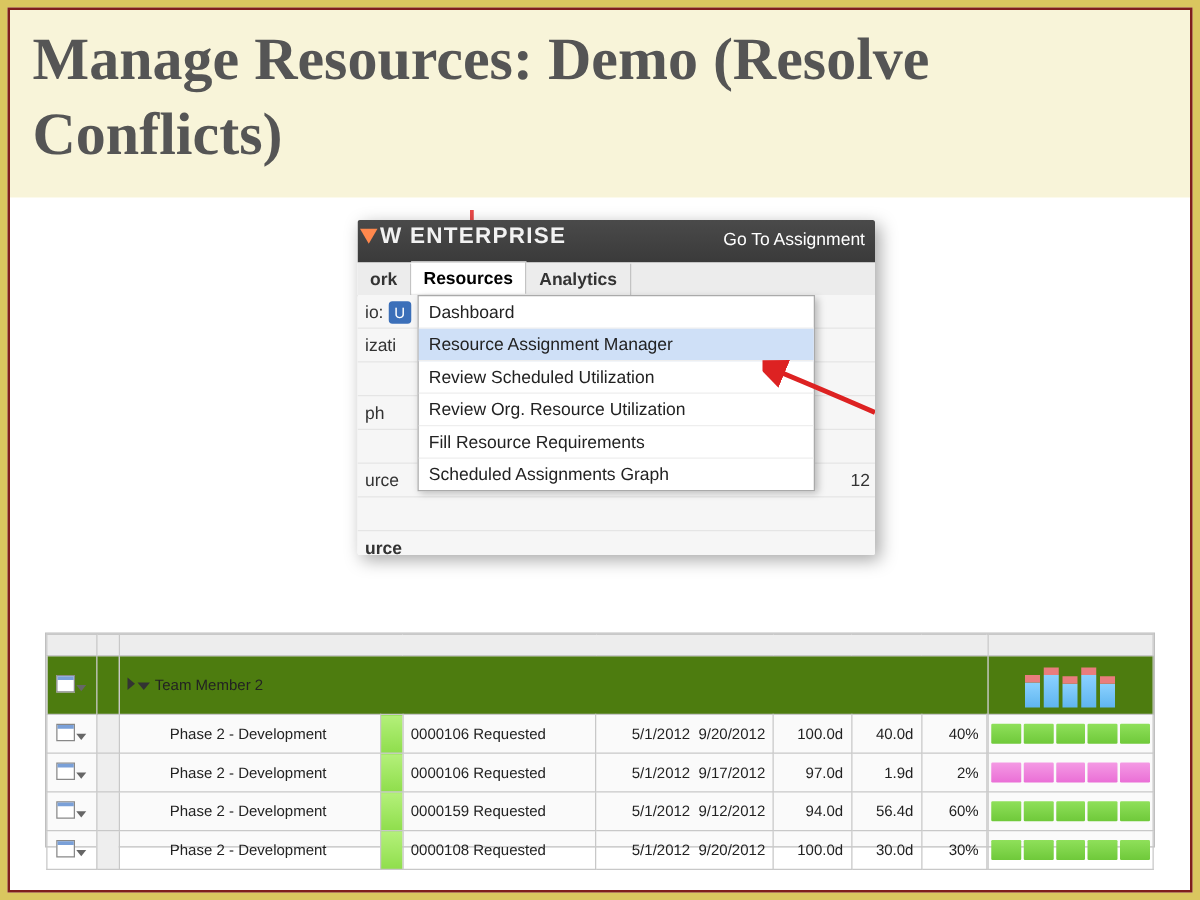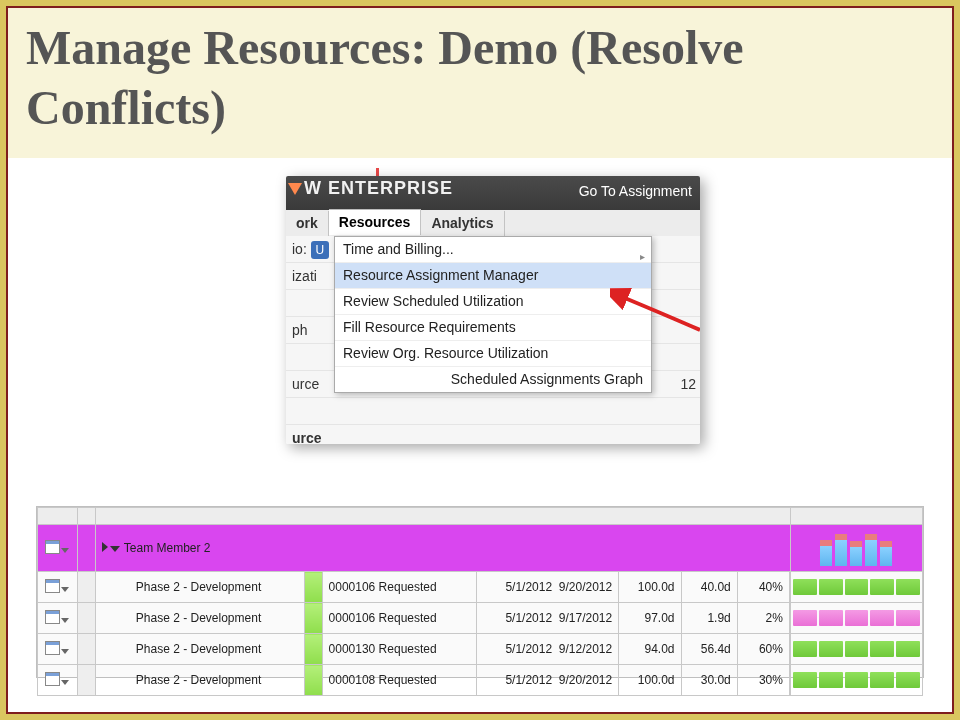--- a/index.html
+++ b/index.html
@@ -14,30 +14,30 @@
   .goto{position:absolute;right:8px;top:7px;font-size:14px;color:#fff;}
   .tabbar{height:26px;border-bottom:1px solid #bbb;background:#ececec;position:relative;font-size:14px;font-weight:bold;color:#333;}
   .tab{display:inline-block;height:25px;line-height:25px;padding:0 10px;border-right:1px solid #c3c3c3;}
   .tab.partial{border-left:none;text-align:right;}
   .tab.active{background:#fff;color:#000;border-top:1px solid #bbb;position:relative;top:-1px;}
   .underlay{position:absolute;left:0;top:60px;right:0;bottom:0;background:#f6f6f6;font-size:14px;color:#333;}
   .underlay .row{height:26px;line-height:26px;border-bottom:1px solid #e5e5e5;padding-left:6px;white-space:nowrap;}
   .underlay .badge{display:inline-block;background:#3b6fb9;color:#fff;width:18px;height:18px;line-height:18px;text-align:center;border-radius:3px;font-size:12px;margin-left:4px;}
   .dropdown{position:absolute;left:48px;top:60px;width:316px;background:#fff;border:1px solid #aaa;box-shadow:2px 2px 6px rgba(0,0,0,0.25);}
   .dropdown .item{height:25px;line-height:25px;padding:0 8px;font-size:14px;color:#222;border-bottom:1px solid #eee;white-space:nowrap;position:relative;}
-  .dropdown .item:last-child{border-bottom:none;text-align:right;}
+  .dropdown .item:last-child{border-bottom:none;}
   .dropdown .item.selected{background:#cfe0f7;}
   .sub-ind{position:absolute;right:6px;top:7px;font-size:10px;color:#888;}
   .red-arrow{position:absolute;pointer-events:none;}
   
   .grid{position:absolute;left:28px;right:28px;top:498px;height:170px;background:#fafafa;border:1px solid #bfbfbf;font-size:12px;color:#222;}
   .grid table{border-collapse:collapse;width:100%;height:100%;}
   .grid td{border:1px solid #c8c8c8;padding:0;vertical-align:middle;height:26px;}
   .grid tr.head td{background:#ededed;height:12px;}
-  .grid tr.team td{background:#d946ef;height:42px;}
+  .grid tr.team td{background:#4d7c0f;height:42px;}
   .cal{width:40px;text-align:center;}
   .cal-icon{display:inline-block;width:13px;height:12px;border:1px solid #888;background:#fff;position:relative;margin-right:1px;}
   .cal-icon::before{content:"";position:absolute;left:0;right:0;top:0;height:3px;background:#7aa0d8;}
   .dd{display:inline-block;border-left:4px solid transparent;border-right:4px solid transparent;border-top:5px solid #666;vertical-align:middle;}
   .sep{width:18px;background:#eee;}
   .greenmark{width:18px;background:linear-gradient(#b4f07a,#8fde4c);}
   .txtcell{padding-left:6px!important;white-space:nowrap;}
   .barcell{width:130px;padding:2px!important;}
   .bars{display:flex;gap:3px;align-items:flex-end;height:36px;justify-content:center;}
   .hbar{width:12px;background:linear-gradient(#8bd1ff,#5fb5ef);position:relative;}
@@ -78,25 +78,25 @@
       <div class="row"></div>
       <div class="row" style="display:flex;justify-content:space-between;padding-right:4px;">
           <span>urce</span>
           <span>12</span>
         </div>
       <div class="row"></div>
       <div class="row" style="font-weight:bold">urce</div>
     </div>
 
     <div class="dropdown">
-      <div class="item"><span>Time and Billing...</span><span class="sub-ind">▸</span></div>
+      <div class="item">Dashboard</div>
       <div class="item selected">Resource Assignment Manager</div>
       <div class="item">Review Scheduled Utilization</div>
+      <div class="item">Review Org. Resource Utilization</div>
       <div class="item">Fill Resource Requirements</div>
-      <div class="item">Review Org. Resource Utilization</div>
       <div class="item">Scheduled Assignments Graph</div>
     </div>
 
     <svg class="red-arrow" style="left:324px;top:104px;width:94px;height:54px;">
       <defs>
           <marker id="ah" markerWidth="8" markerHeight="8" refX="2" refY="3" orient="auto">
             <path d="M0,0 L0,6 L7,3 z" fill="#d22"></path>
           </marker>
         </defs>
       <path d="M90,50 Q58,36 10,16" stroke="#d22" stroke-width="4" fill="none" marker-end="url(#ah)"></path>
@@ -178,21 +178,21 @@
                 <span></span>
                 <span></span>
               </div>
             </td>
           </tr>
           <tr>
             <td class="cal"><span class="cal-icon"></span><span class="dd"></span></td>
             <td class="sep"></td>
             <td class="txtcell" style="width:170px;padding-left:40px!important;">Phase 2 - Development</td>
             <td class="greenmark"></td>
-            <td class="txtcell" style="width:150px">0000130 Requested</td>
+            <td class="txtcell" style="width:150px">0000159 Requested</td>
             <td class="txtcell r" style="width:130px">5/1/2012&nbsp;&nbsp;9/12/2012</td>
             <td class="txtcell r" style="width:50px">94.0d</td>
             <td class="txtcell r" style="width:44px">56.4d</td>
             <td class="txtcell r" style="width:40px">60%</td>
             <td></td>
             <td class="barcell">
               <div class="segbar seg-green">
                 <span></span>
                 <span></span>
                 <span></span>

